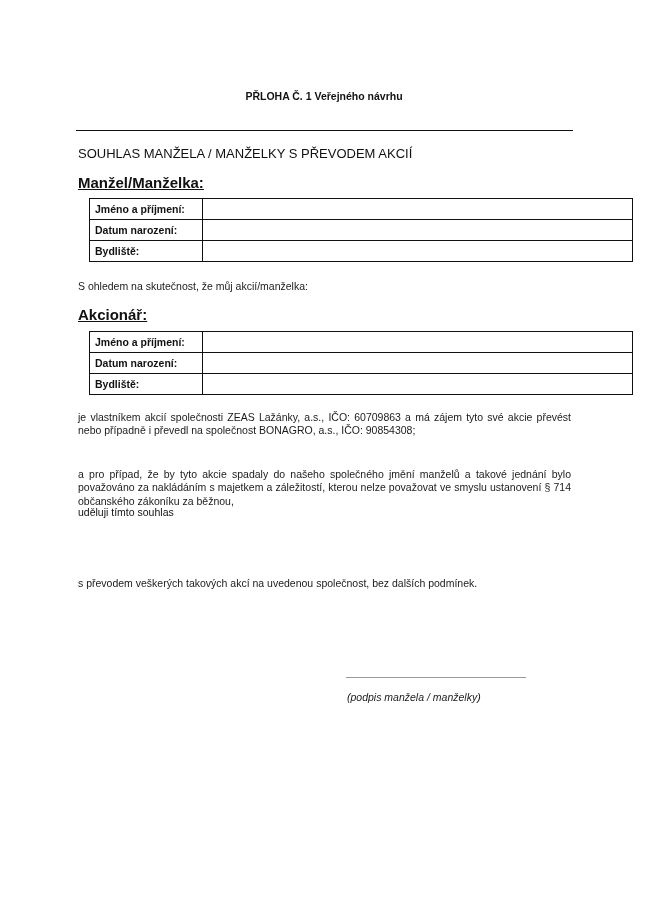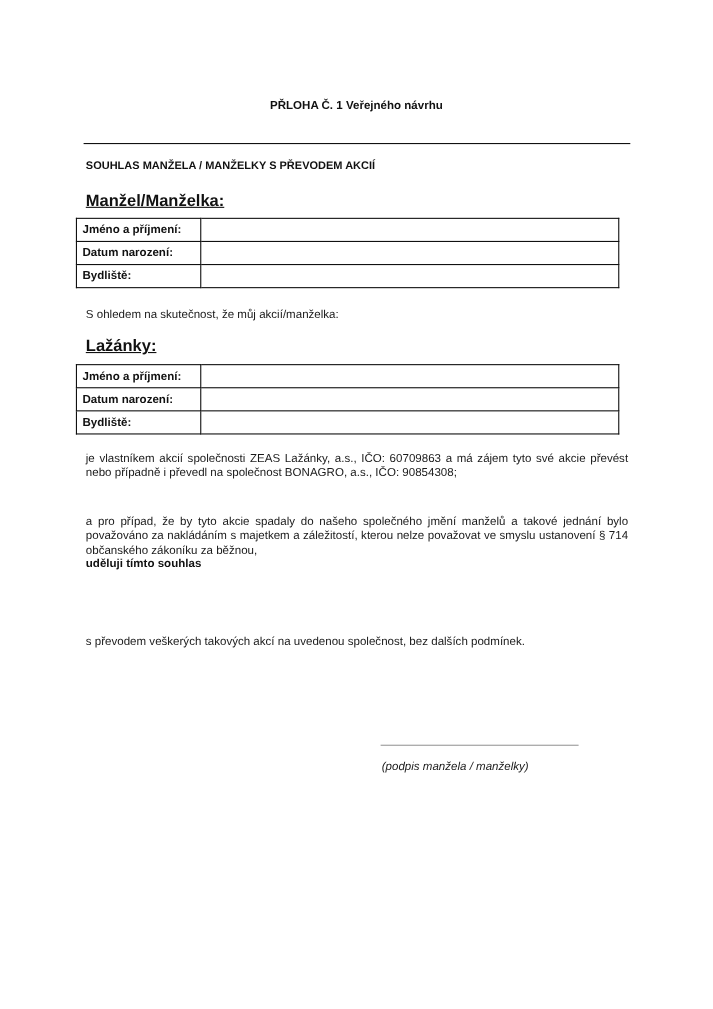--- a/index.html
+++ b/index.html
@@ -26,34 +26,34 @@
     }
     .rule {
       left: 76px; width: 497px;
       top: 130px;
       height: 0;
       border-top: 1.3px solid #111;
     }
     .heading {
       left: 78px;
       top: 146px;
-      font-size: 10px;
-      font-weight: bold;
+      font-size: 13px;
+      font-weight: normal;
       color: #111;
     }
     .section-label {
       left: 78px;
       font-size: 15px;
       font-weight: bold;
       text-decoration: underline;
       color: #111;
     }
     .form-table {
-      left: 69px;
-      width: 494px;
+      left: 89px;
+      width: 544px;
       border-collapse: collapse;
       border: 1.3px solid #111;
     }
     .form-table td {
       border: 1.3px solid #111;
       height: 20px;
       padding: 0 0 0 5px;
       font-size: 10.5px;
       vertical-align: middle;
     }
@@ -66,21 +66,21 @@
       padding: 0;
     }
     .para {
       left: 78px;
       width: 493px;
       font-size: 10.5px;
       line-height: 13.4px;
       text-align: justify;
       color: #1a1a1a;
     }
-    .bold { font-weight: bold; color: #111; }
+    .bold { font-weight: normal; color: #111; }
     .sig-line {
       left: 346px; width: 180px;
       top: 677px;
       height: 0;
       border-top: 1px solid #9a9a9a;
     }
     .sig-caption {
       left: 347px;
       top: 691px;
       font-size: 10.5px;
@@ -111,21 +111,21 @@
   </tr>
   <tr>
     <td class="lbl">Bydliště:</td>
     <td class="val"></td>
   </tr>
 </tbody>
   </table>
 
 <div class="abs para" style="top:280px;">S ohledem na skutečnost, že můj akcií/manželka:</div>
 
-<div class="abs section-label" style="top:306px;">Lažánky:</div>
+<div class="abs section-label" style="top:306px;">Akcionář:</div>
 
 <table class="abs form-table" style="top:331px;">
   <tbody>
       <tr>
     <td class="lbl">Jméno a příjmení:</td>
     <td class="val"></td>
   </tr>
   <tr>
     <td class="lbl">Datum narození:</td>
     <td class="val"></td>

